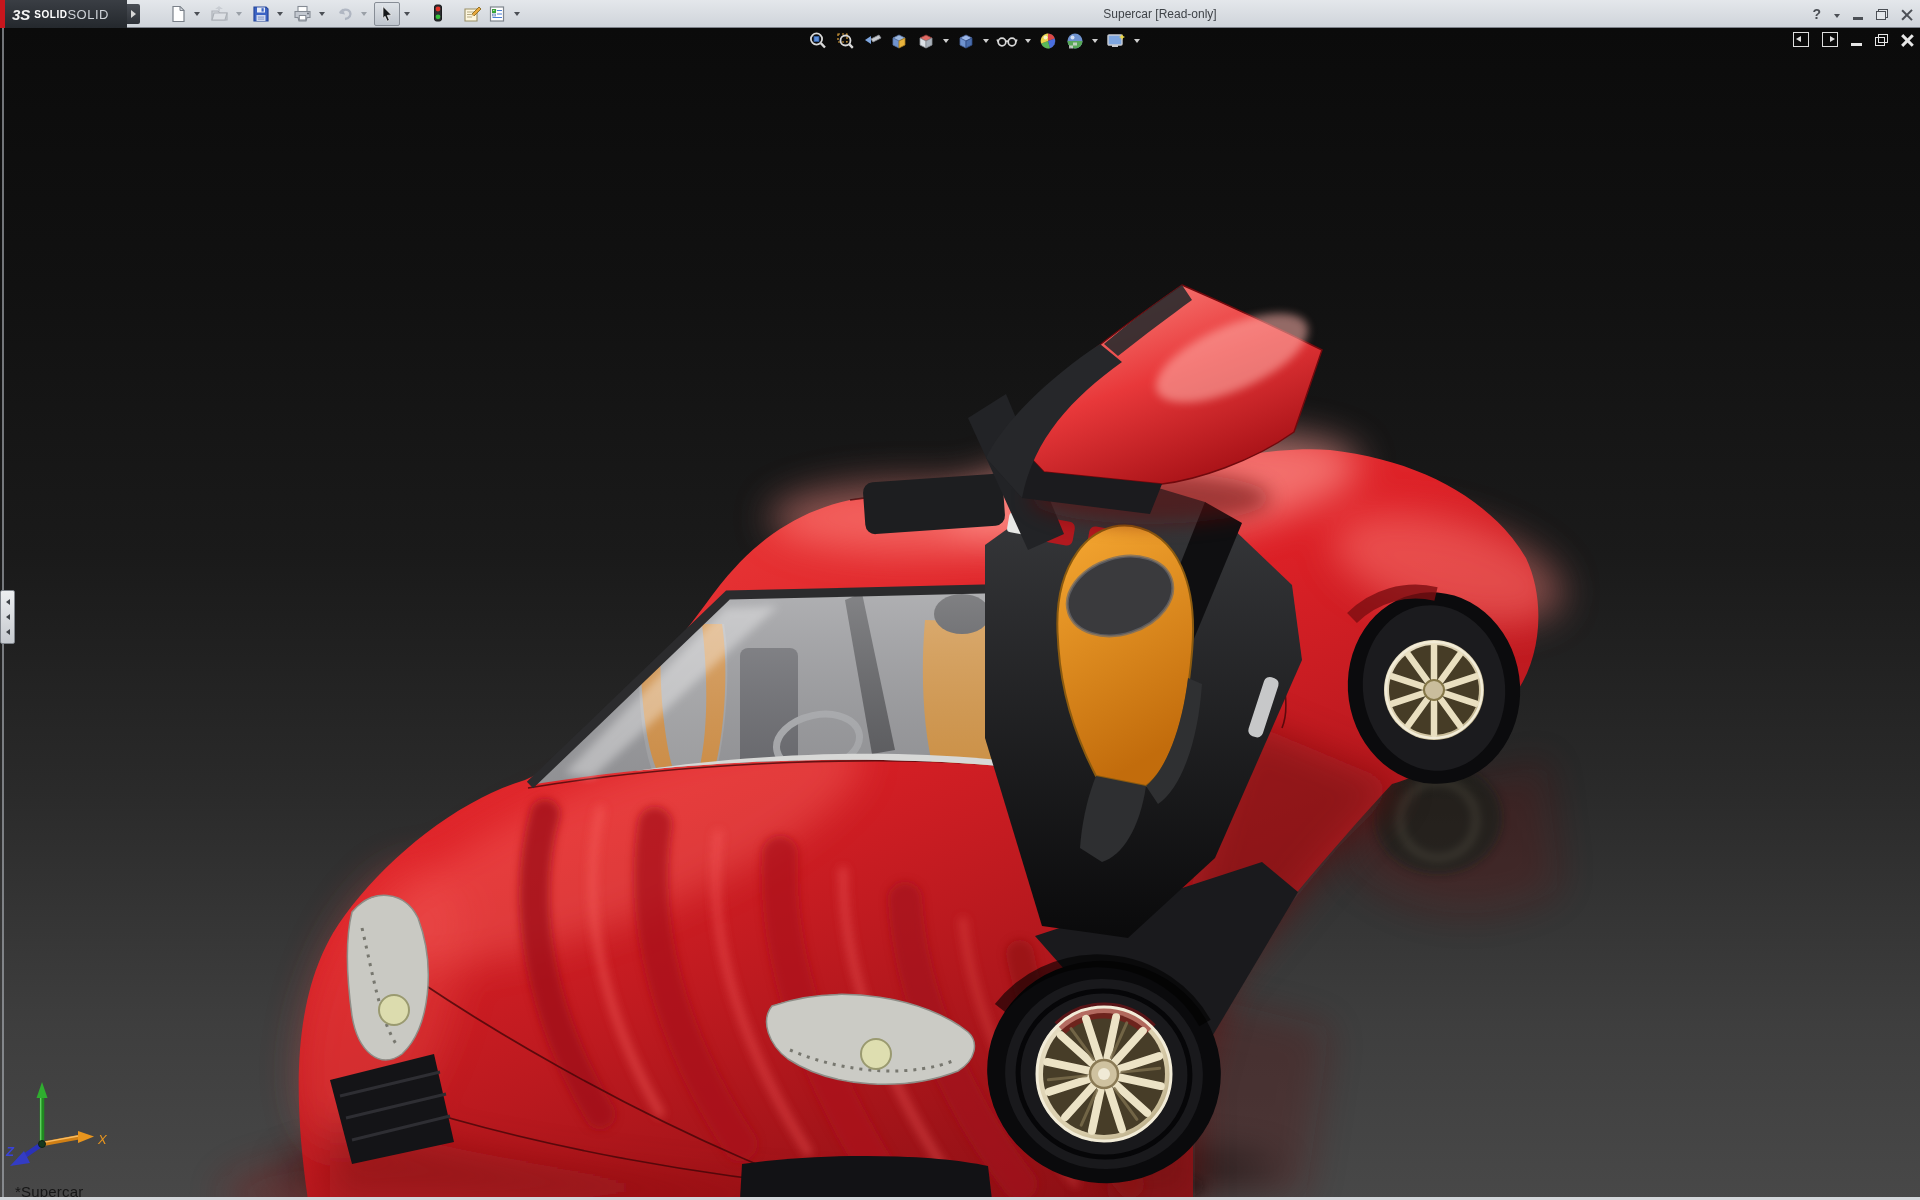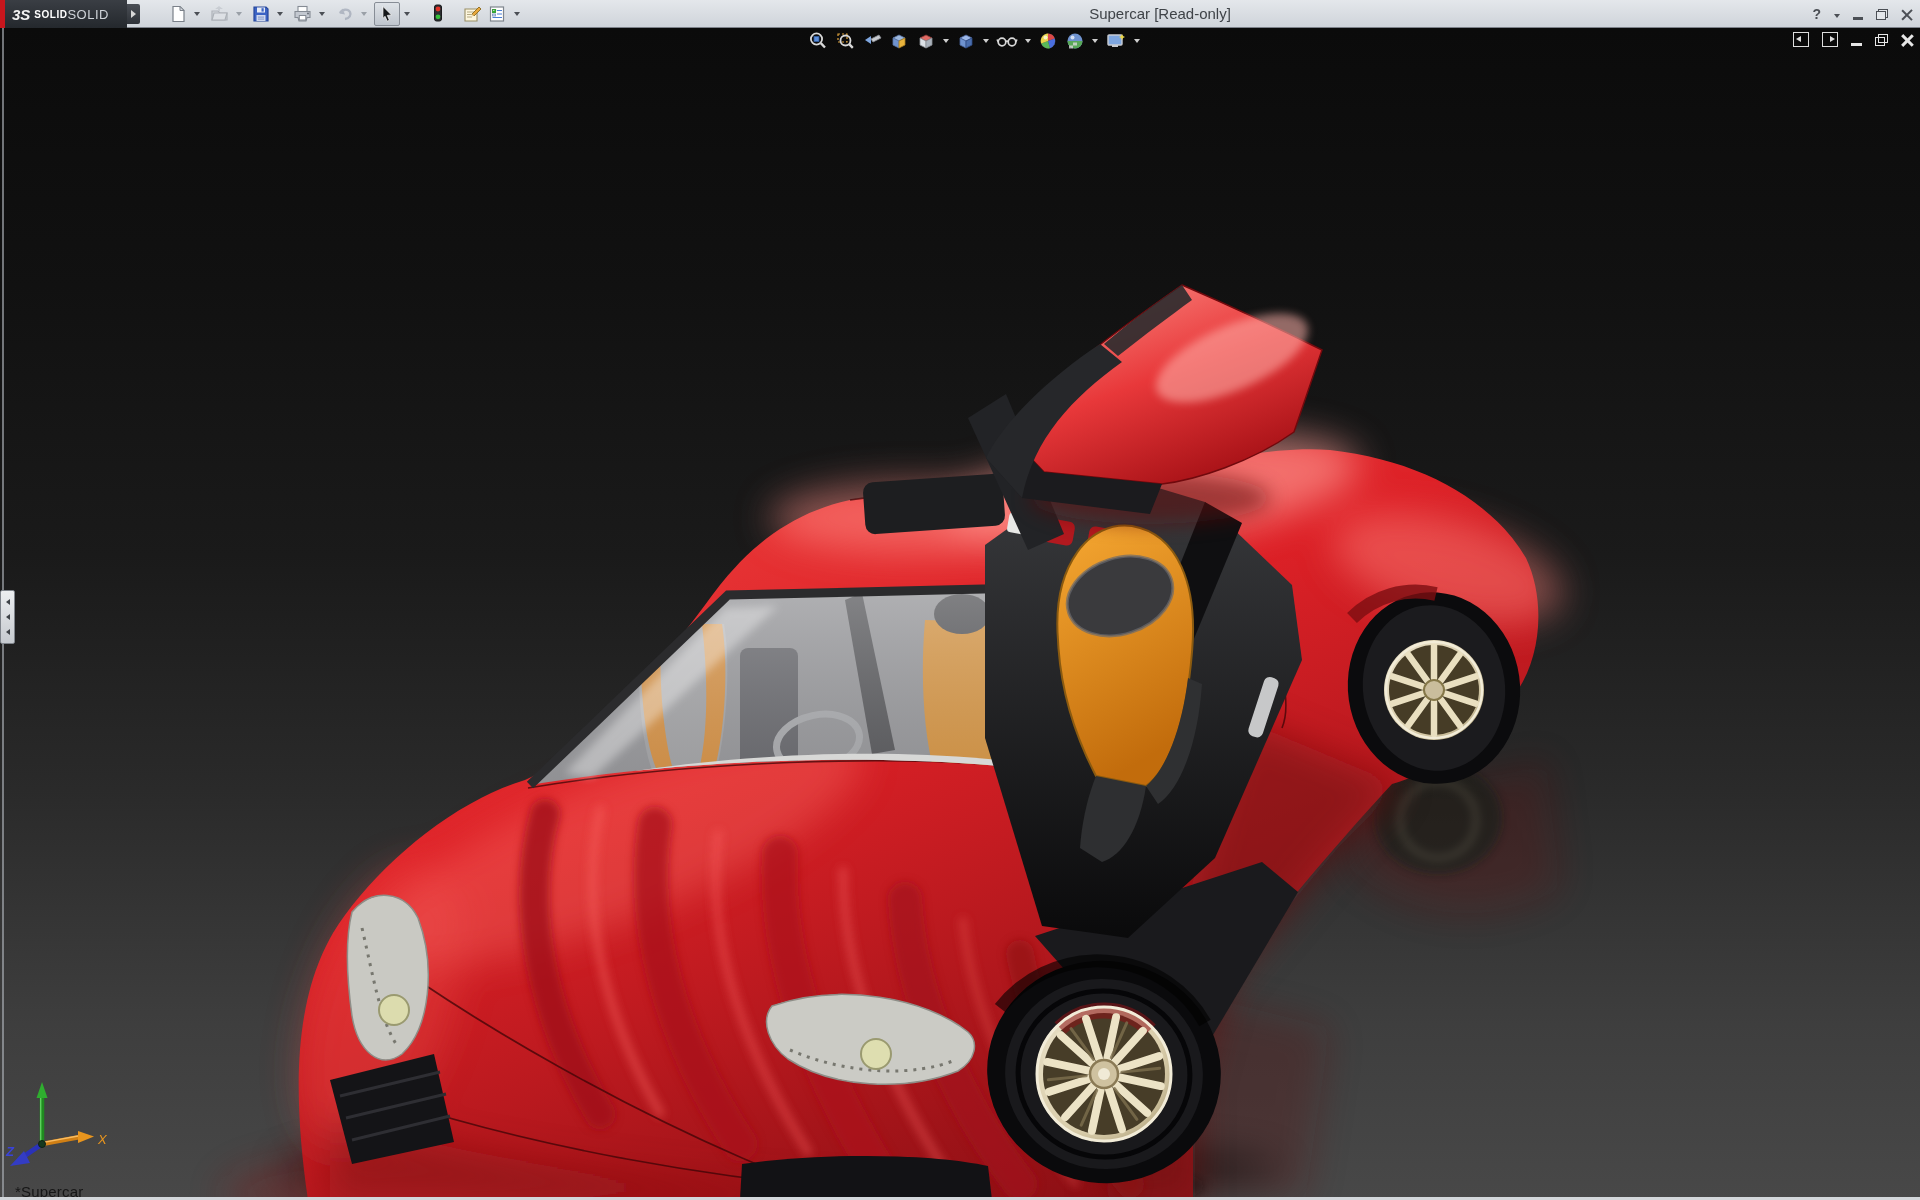--- a/index.html
+++ b/index.html
@@ -23,21 +23,21 @@
   .tb-btn{height:24px;display:flex;align-items:center;padding:0 3px;border-radius:2px;}
   .tb-btn svg{display:block;}
   .tb-btn.active{background:linear-gradient(#dfe3e8,#bfc5cd);border:1px solid #878d96;box-sizing:border-box;}
   .tb-caret{width:13px;height:24px;display:flex;align-items:center;justify-content:center;margin-right:4px;}
   .dd{width:0;height:0;border-left:3.5px solid transparent;border-right:3.5px solid transparent;border-top:4px solid #4b4f55;}
   .dd.dis{border-top-color:#9aa0a7;}
   .dd.dk{border-top-color:#cfcfcf;}
   .tb-gap{width:10px;}
 
   .window-title{position:absolute;left:1000px;top:0;width:320px;height:28px;line-height:28px;
-    text-align:center;font-size:15px;color:#3f4348;}
+    text-align:center;font-size:12px;color:#3f4348;}
 
   .tb-controls{position:absolute;right:8px;top:0;height:28px;display:flex;align-items:center;gap:13px;}
   .tb-controls .help{font-size:14px;font-weight:bold;color:#4b4f55;line-height:28px;}
   .ic-min{width:10px;height:3px;background:#4b4f55;margin-top:8px;}
   .ic-restore{position:relative;width:12px;height:11px;}
   .ic-restore .b{position:absolute;width:8px;height:7px;border:1.5px solid #4b4f55;background:#e4e7eb;}
   .ic-restore .b1{right:0;top:0;}
   .ic-restore .b2{left:0;bottom:0;}
   .ic-x{position:relative;width:11px;height:11px;}
   .ic-x:before,.ic-x:after{content:"";position:absolute;left:5px;top:-1px;width:2.4px;height:14px;background:#4b4f55;}

